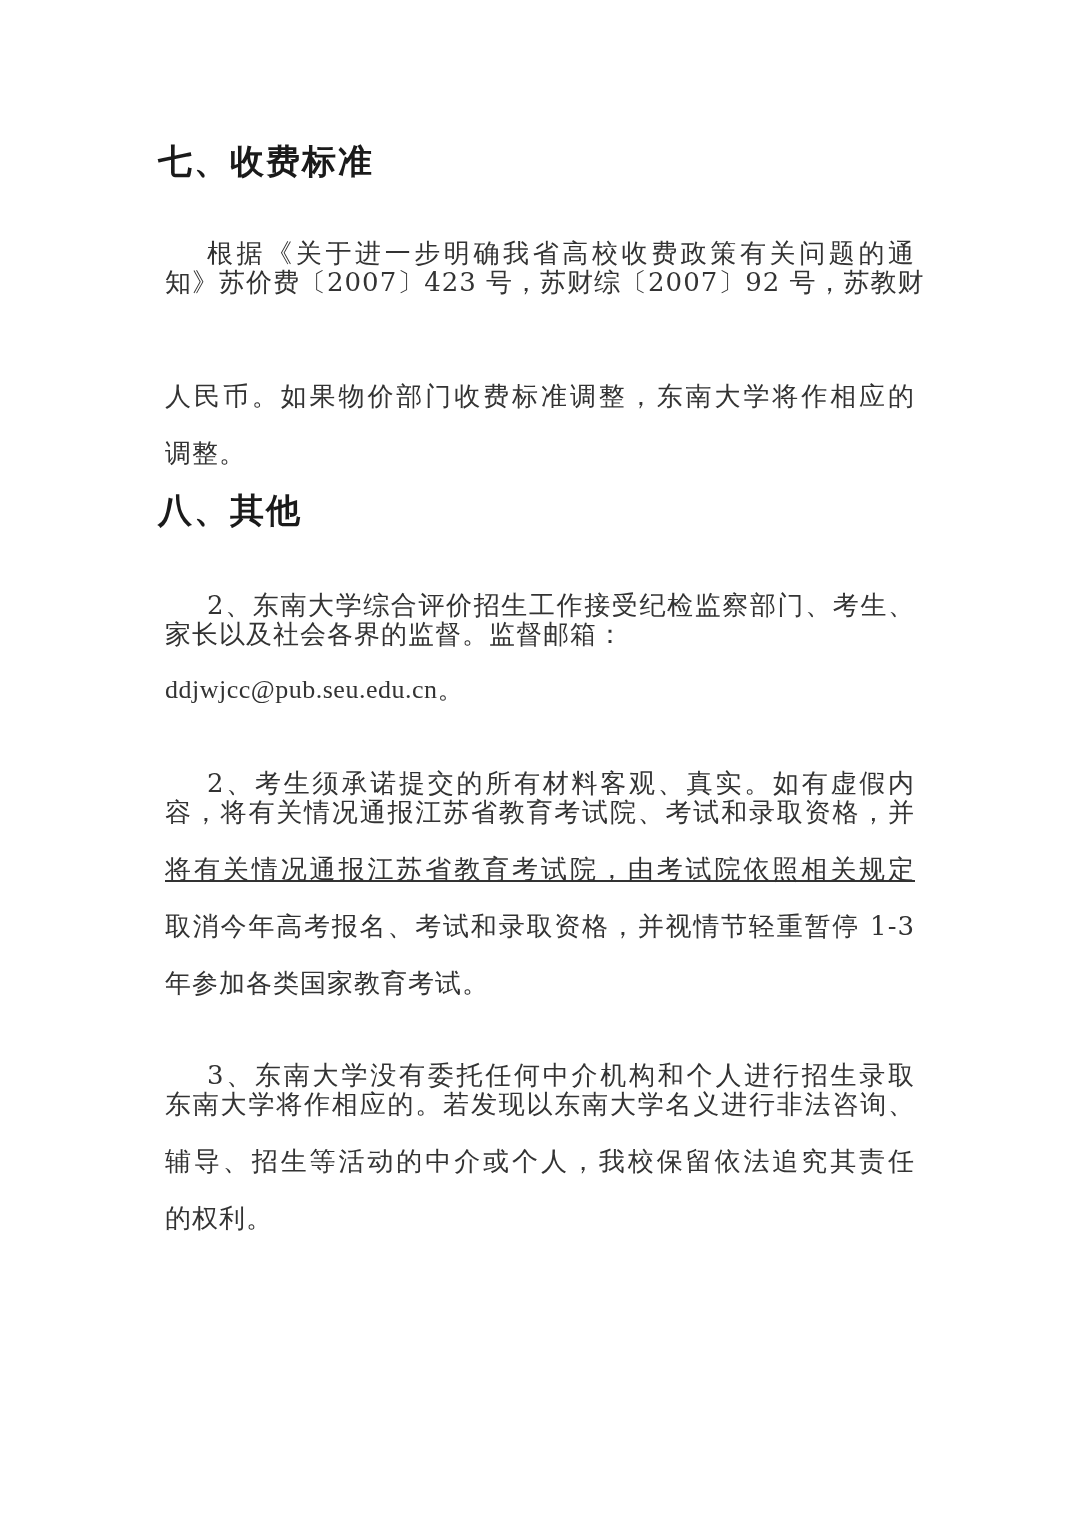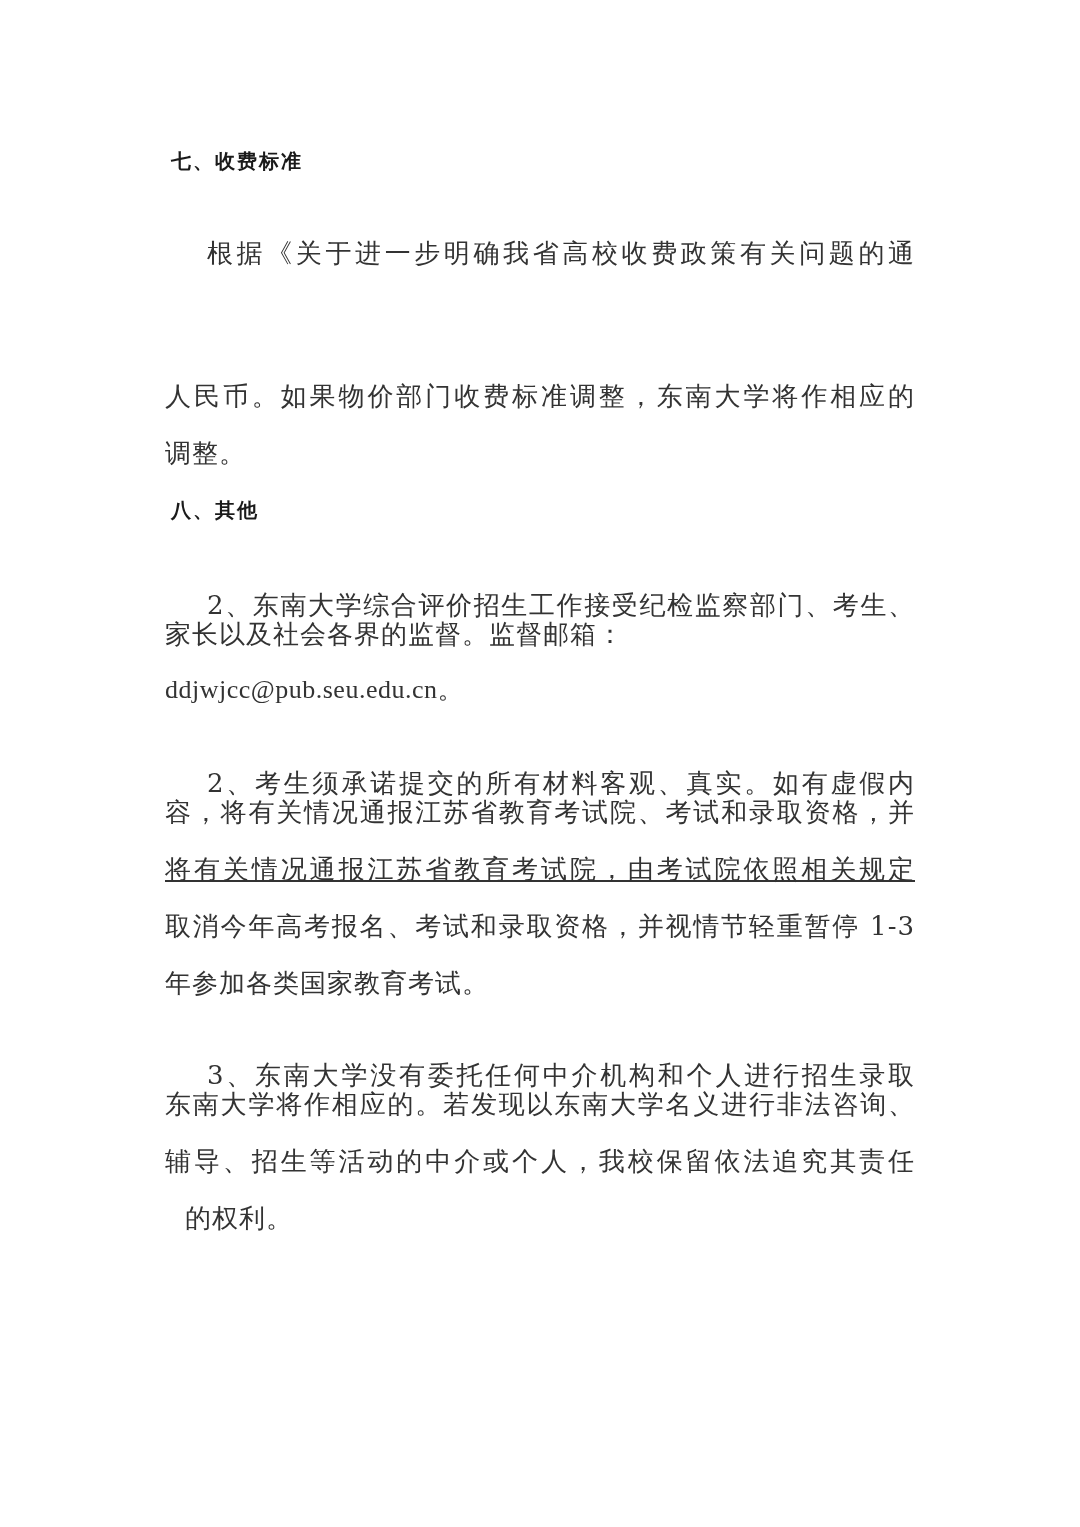--- a/index.html
+++ b/index.html
@@ -36,54 +36,55 @@
       text-align: justify;
       text-align-last: justify;
     }
     .line.indent {
       left: 207px;
       width: 708px;
       margin-top: 28px;
     }
     .heading {
       position: absolute;
-      left: 171px;
-      font-size: 20px;
+      left: 158px;
+      font-size: 34px;
       line-height: 36px;
       font-weight: bold;
       font-family: "DejaVu Sans", "Liberation Sans", sans-serif;
       color: #1a1a1a;
       letter-spacing: 2px;
     }
     .mono {
       font-family: "Liberation Serif", "DejaVu Serif", serif;
       letter-spacing: 0.5px;
     }
   </style>
 </head>
 <body>
 
 <div class="page">
 
   <div class="heading" style="top:143px;">七、收费标准</div>
 
   <div class="line indent justify" style="top:208px;">根据《关于进一步明确我省高校收费政策有关问题的通</div>
+  <div class="line justify" style="top:265px;">知》苏价费〔2007〕423 号，苏财综〔2007〕92 号，苏教财</div>
   <div class="line" style="top:436px;">调整。</div>
   <div class="line justify" style="top:379px;">人民币。如果物价部门收费标准调整，东南大学将作相应的</div>
 
   <div class="heading" style="top:492px;">八、其他</div>
 
   <div class="line indent justify" style="top:560px;">2、东南大学综合评价招生工作接受纪检监察部门、考生、</div>
   <div class="line" style="top:617px;">家长以及社会各界的监督。监督邮箱：</div>
   <div class="line mono" style="top:673px;">ddjwjcc@pub.seu.edu.cn。</div>
 
   <div class="line indent justify" style="top:738px;">2、考生须承诺提交的所有材料客观、真实。如有虚假内</div>
   <div class="line justify" style="top:795px;">容，将有关情况通报江苏省教育考试院、考试和录取资格，并</div>
   <div class="line justify" style="top:852px;text-decoration:underline;">将有关情况通报江苏省教育考试院，由考试院依照相关规定</div>
   <div class="line justify" style="top:909px;">取消今年高考报名、考试和录取资格，并视情节轻重暂停 1-3</div>
   <div class="line" style="top:966px;">年参加各类国家教育考试。</div>
 
   <div class="line indent justify" style="top:1030px;">3、东南大学没有委托任何中介机构和个人进行招生录取</div>
   <div class="line justify" style="top:1087px;">东南大学将作相应的。若发现以东南大学名义进行非法咨询、</div>
   <div class="line justify" style="top:1144px;">辅导、招生等活动的中介或个人，我校保留依法追究其责任</div>
-  <div class="line" style="top:1201px;margin-left:20px;">的权利。</div>
+  <div class="line" style="top:1201px;">的权利。</div>
 
 </div>
 
 </body></html>

